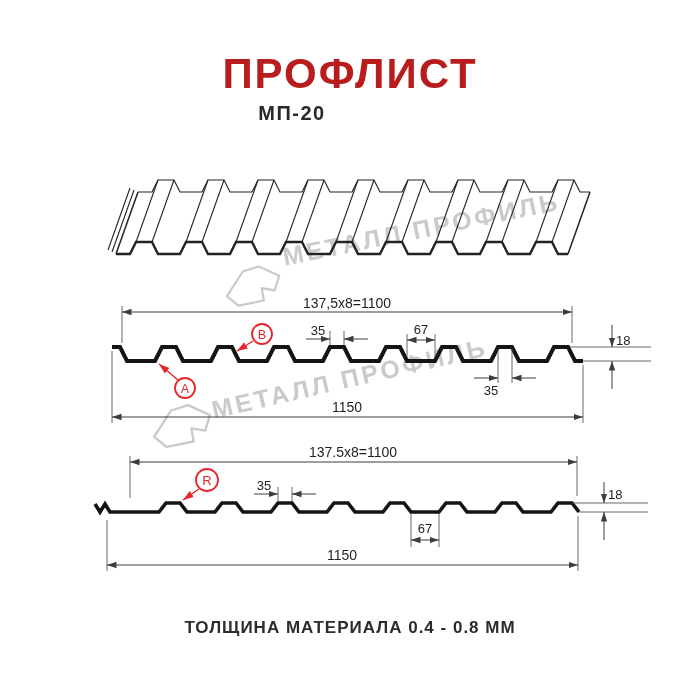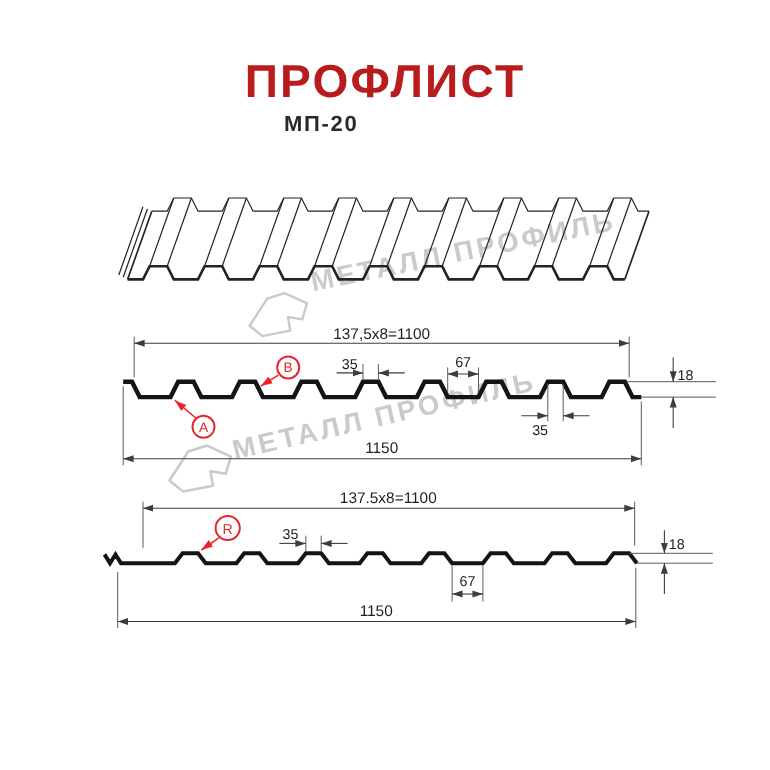--- a/index.html
+++ b/index.html
@@ -191,14 +191,15 @@
       <text x="608" y="69" font-size="13">18</text>
     </g>
 
     <g>
       <line class="red" stroke-width="1.4" x1="199" y1="59" x2="183" y2="70" marker-end="url(#arrR2)"></line>
       <circle class="red" stroke-width="1.8" cx="207" cy="50" r="11"></circle>
       <text class="redtxt" x="207" y="55" text-anchor="middle" font-size="13">R</text>
     </g>
   </svg>
 
+  <div id="footer-note" class="abs">ТОЛЩИНА МАТЕРИАЛА 0.4 - 0.8 ММ</div>
 
 </div>
 
 </body></html>

